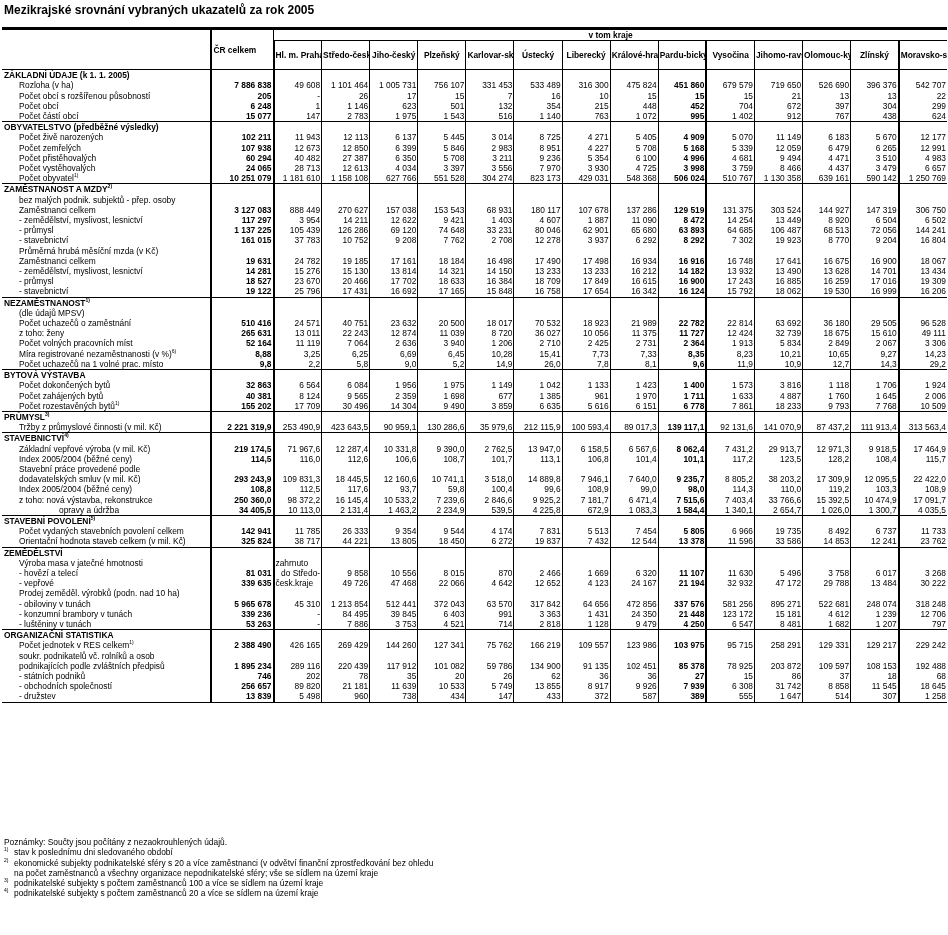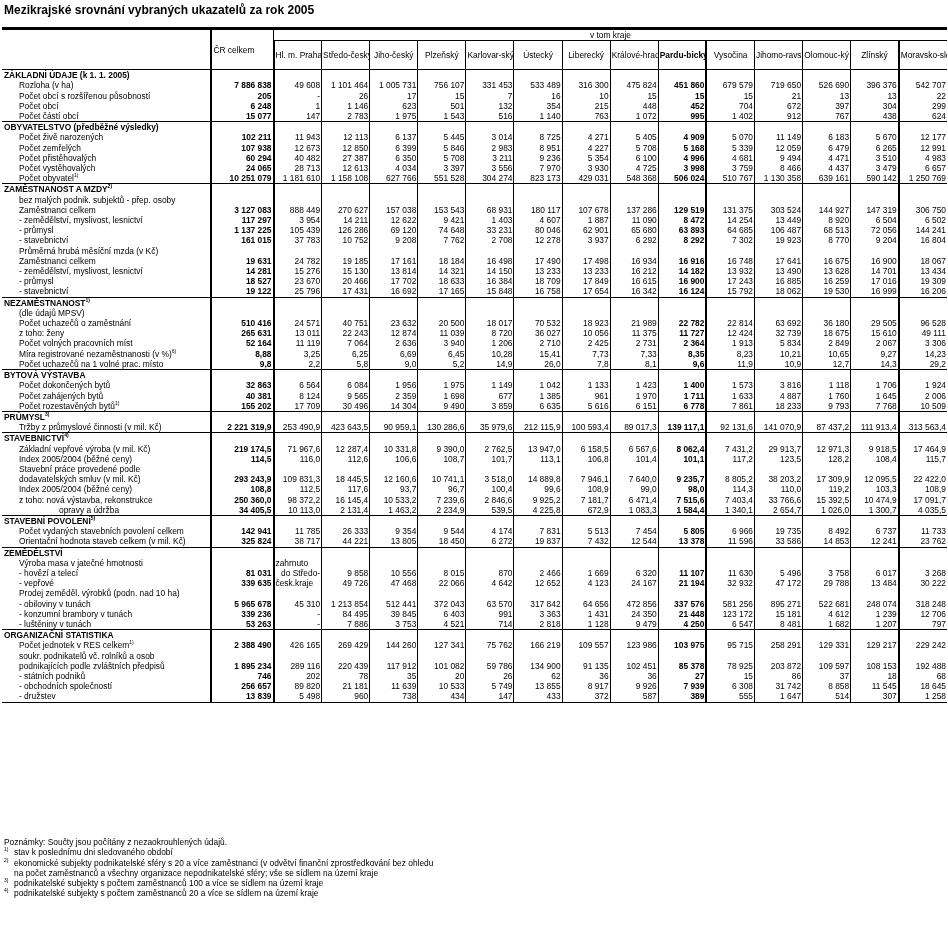--- a/index.html
+++ b/index.html
@@ -6,21 +6,21 @@
   body { width:948px; height:935px; position:relative; overflow:hidden;
          font-family:"Liberation Sans", sans-serif; color:#000; }
   .title { position:absolute; left:4px; top:3px; font-size:12px; font-weight:bold; }
   table.main { position:absolute; left:2px; top:27px; border-collapse:collapse;
                table-layout:fixed; font-size:8.4px; width:945px; }
   table.main td, table.main th { padding:0 1px; white-space:nowrap; line-height:10.2px; height:10.2px; overflow:hidden; }
   table.main col.lab { width:209px; }
   table.main col.cr { width:62px; }
   table.main col.rg { width:48px; }
   .topborder { border-top:3px solid #000; }
-  thead th { font-weight:normal; text-align:center; vertical-align:middle; line-height:10px; }
+  thead th { font-weight:bold; text-align:center; vertical-align:middle; line-height:10px; }
   th.vtom { height:10px; border-left:1px solid #000; }
   th.rh { height:24px; border-left:1px solid #000; border-top:1px solid #000; border-bottom:1px solid #000; white-space:normal; }
   th.crh { border-left:1px solid #000; border-bottom:1px solid #000; text-align:left; padding-left:2px;margin-top:15px; }
   th.lh { border-bottom:1px solid #000; }
   th.bold, td.bold { font-weight:bold; }
   td.num { text-align:right; border-left:1px solid #000; }
   td.num.thick, th.thick { border-left:2px solid #000 !important; }
   td.lab { text-align:left; }
   td.lab.sub { padding-left:17px; }
   td.lab.sub2 { padding-left:57px; }
@@ -799,21 +799,21 @@
         <td class="num">17 309,9</td>
         <td class="num">12 095,5</td>
         <td class="num thick">22 422,0</td>
       </tr>
       <tr>
         <td class="lab sub"><span>Index 2005/2004 (běžné ceny)</span></td>
         <td class="num thick bold">108,8</td>
         <td class="num thick">112,5</td>
         <td class="num">117,6</td>
         <td class="num">93,7</td>
-        <td class="num">96,7</td>
+        <td class="num">59,8</td>
         <td class="num">100,4</td>
         <td class="num">99,6</td>
         <td class="num">108,9</td>
         <td class="num">99,0</td>
         <td class="num bold">98,0</td>
         <td class="num thick">114,3</td>
         <td class="num">110,0</td>
         <td class="num">119,2</td>
         <td class="num">103,3</td>
         <td class="num thick">108,9</td>

